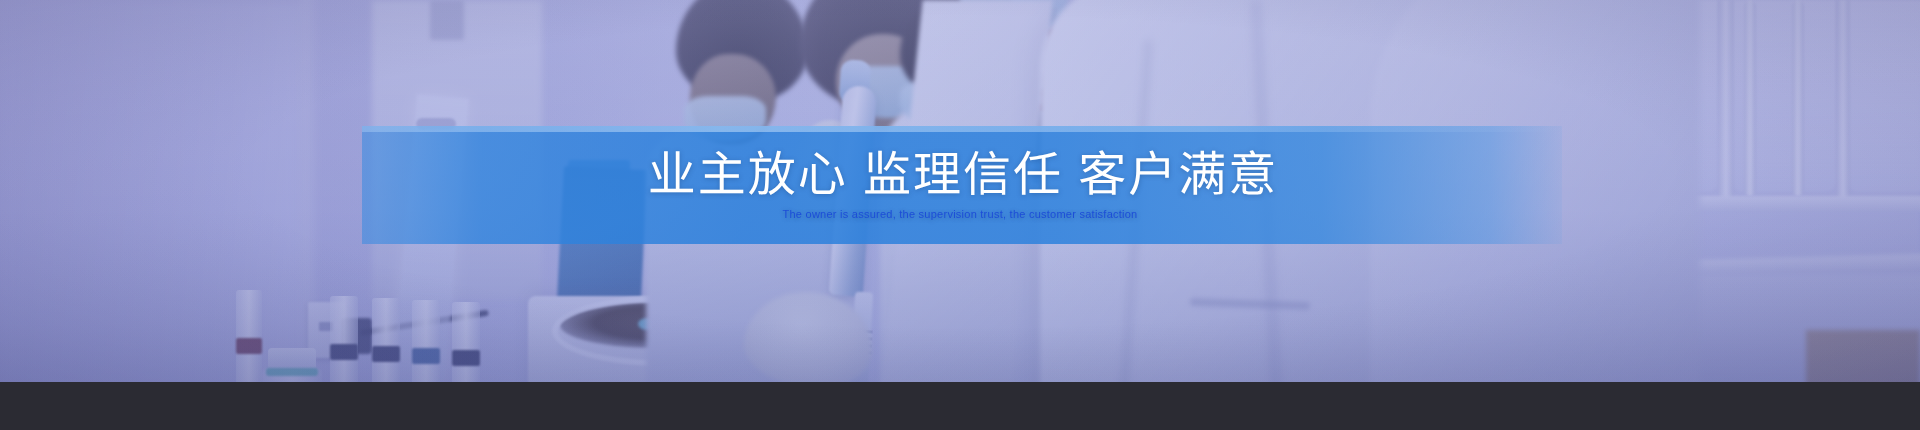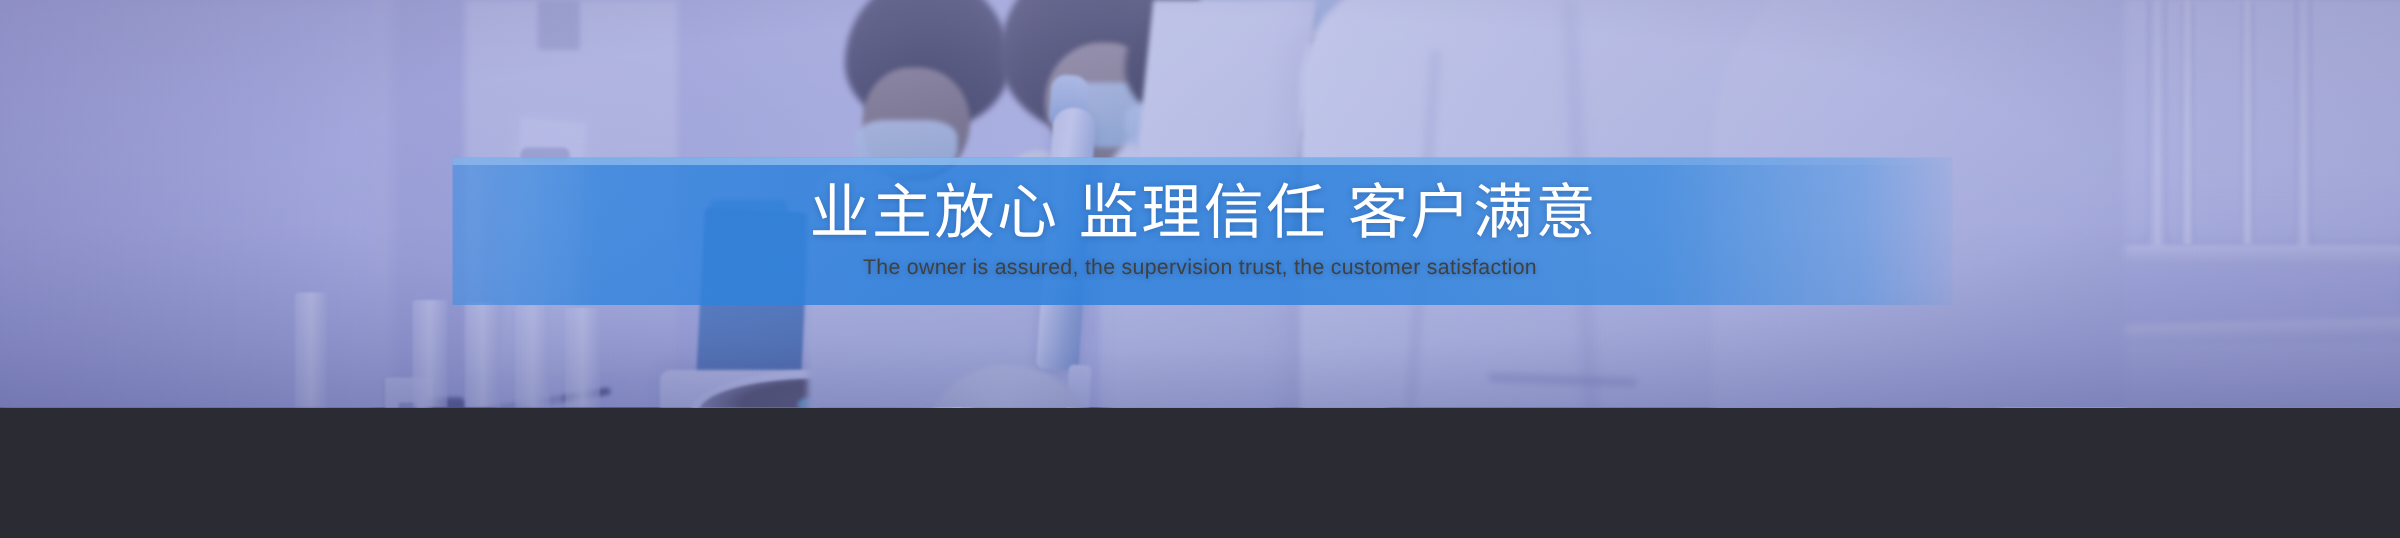--- a/index.html
+++ b/index.html
@@ -4,21 +4,21 @@
 <title>Lab Banner</title>
 <style>
   html, body {
     margin: 0;
     padding: 0;
     background: #2b2b33;
   }
   .banner {
     position: relative;
     width: 1920px;
-    height: 326px;
+    height: 382px;
     overflow: hidden;
     font-family: "Liberation Sans", "DejaVu Sans", sans-serif;
     background: #b9bce0;
     user-select: none;
   }
 
   
   .photo {
     position: absolute;
     inset: 0;
@@ -699,22 +699,22 @@
     font-size: 48px;
     line-height: 1.08;
     font-weight: 400;
     letter-spacing: 2px;
     white-space: nowrap;
     text-shadow: 0 1px 5px rgba(20,55,110,0.35);
     padding-left: 6px;
   }
   .subline {
     margin: 7px 0 0 0;
-    color: #404040;
-    font-size: 17px;
+    color: #1d4ed8;
+    font-size: 11px;
     line-height: 1.2;
     font-weight: 400;
     letter-spacing: 0.25px;
     white-space: nowrap;
     text-shadow: 0 1px 4px rgba(20,55,110,0.35);
   }
 </style>
 </head>
 <body>
 

